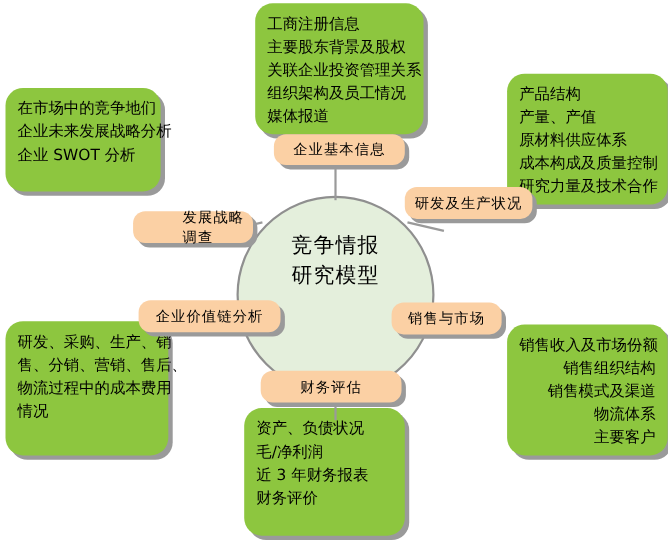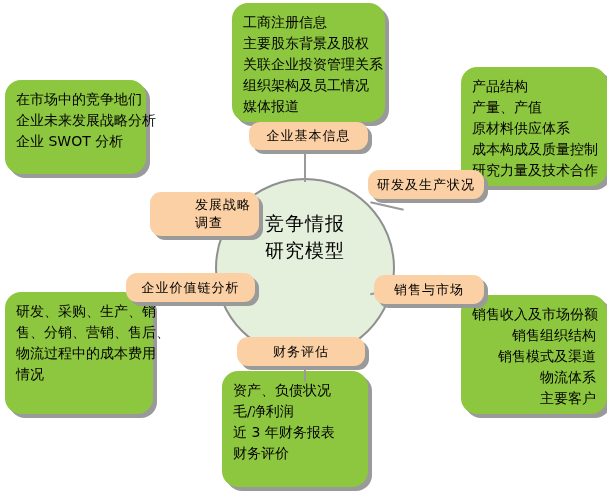--- a/index.html
+++ b/index.html
@@ -118,21 +118,21 @@
   </div>
   <div class="orange-box" style="left:368px; top:170px; width:116px; height:29px;">研发及生产状况</div>
 
   <div class="green-box" style="left:461px; top:295px; width:146px; height:119px;text-align:right;">
     <div class="line">销售收入及市场份额</div>
     <div class="line">销售组织结构</div>
     <div class="line">销售模式及渠道</div>
     <div class="line">物流体系</div>
     <div class="line">主要客户</div>
   </div>
-  <div class="orange-box" style="left:374px; top:275px; width:110px; height:29px;">销售与市场</div>
+  <div class="orange-box" style="left:356px; top:275px; width:100px; height:29px;">销售与市场</div>
 
   <div class="green-box" style="left:222px; top:371px; width:146px; height:116px;">
     <div class="line">资产、负债状况</div>
     <div class="line">毛/净利润</div>
     <div class="line">近 3 年财务报表</div>
     <div class="line">财务评价</div>
   </div>
   <div class="orange-box" style="left:237px; top:337px; width:128px; height:29px;">财务评估</div>
 
   <div class="green-box" style="left:5px; top:292px; width:148px; height:122px;">
@@ -141,15 +141,15 @@
     <div class="line">物流过程中的成本费用</div>
     <div class="line">情况</div>
   </div>
   <div class="orange-box" style="left:126px; top:273px; width:129px; height:29px;">企业价值链分析</div>
 
   <div class="green-box" style="left:5px; top:80px; width:141px; height:94px;">
     <div class="line">在市场中的竞争地们</div>
     <div class="line">企业未来发展战略分析</div>
     <div class="line">企业 SWOT 分析</div>
   </div>
-  <div class="orange-box" style="left:150px; top:192px; width:109px; height:44px;padding-left:45px;">发展战略调查</div>
+  <div class="orange-box" style="left:121px; top:192px; width:109px; height:29px;padding-left:45px;">发展战略调查</div>
 
 </div>
 
 </body></html>

